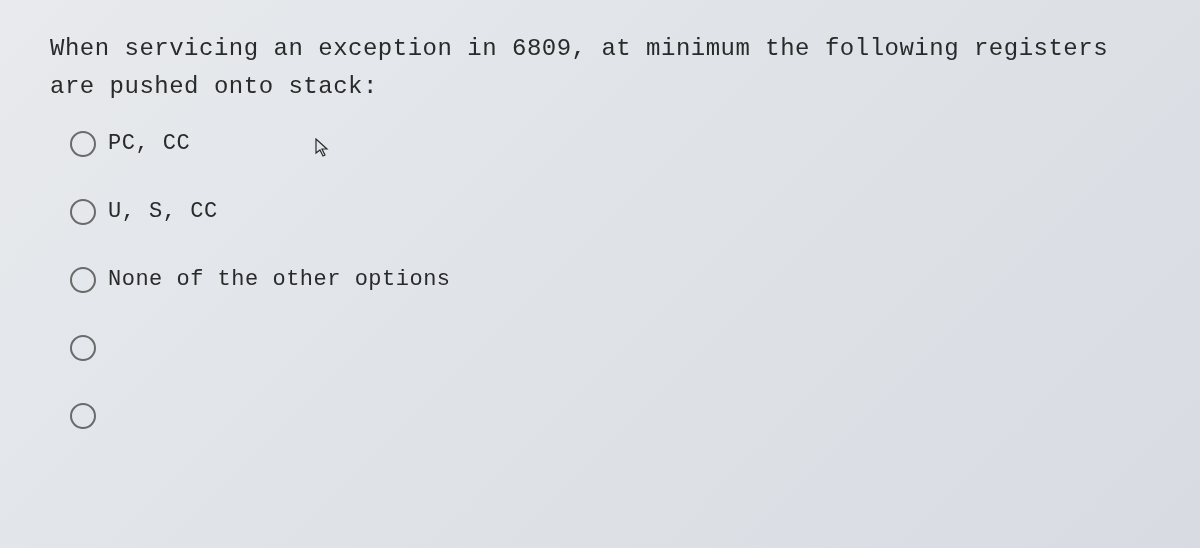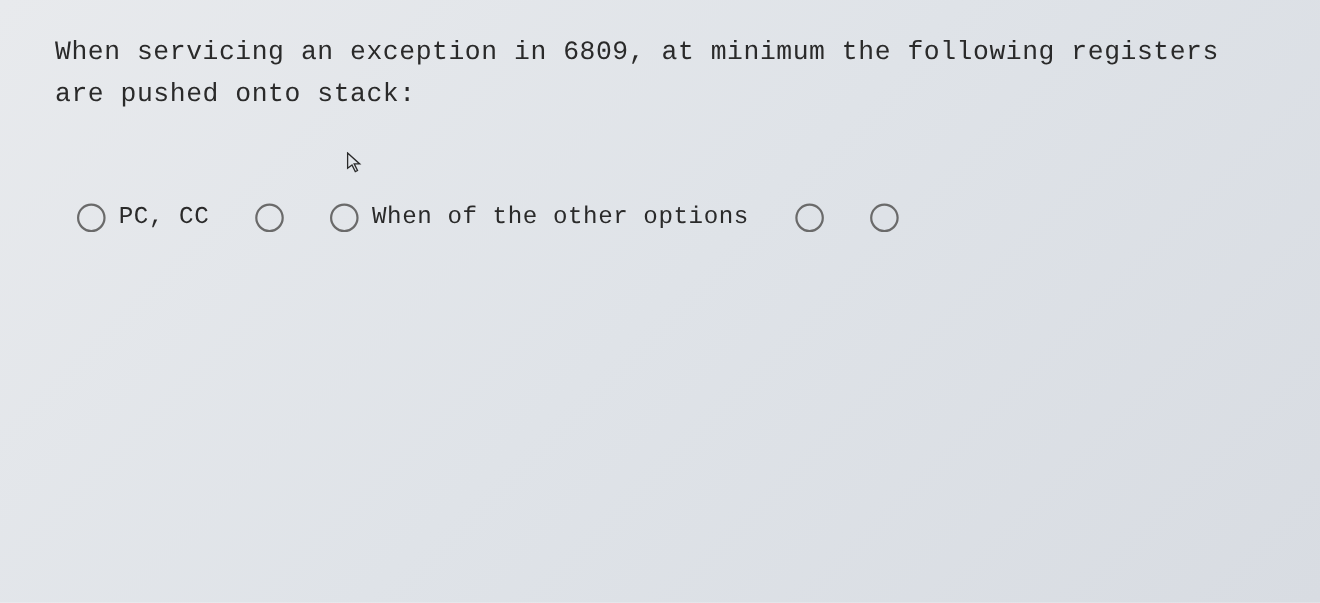--- a/index.html
+++ b/index.html
@@ -13,25 +13,25 @@
       background: linear-gradient(135deg, #e8eaed 0%, #dfe3e8 50%, #d8dce2 100%);
       font-family: "Courier New", Courier, monospace;
       padding: 30px 50px;
       color: #2a2a2a;
       position: relative;
     }
     .question-text {
       font-size: 24px;
       line-height: 1.6;
       letter-spacing: 0.5px;
-      margin-bottom: 78px;
+      margin-bottom: 24px;
     }
     .options {
       display: flex;
-      flex-direction: row;
+      flex-direction: column;
       gap: 42px;
       padding-left: 20px;
     }
     .option {
       display: flex;
       align-items: center;
       gap: 12px;
       cursor: pointer;
     }
     .radio-circle {
@@ -64,24 +64,25 @@
   <path d="M 1 1 L 1 15 L 5 12 L 8 18 L 10 17 L 7 11 L 12 11 Z" fill="none" stroke="#2a2a2a" stroke-width="1.2"></path>
 </svg>
 
 <div class="options">
   <label class="option">
     <span class="radio-circle"></span>
     <span class="option-label">PC, CC</span>
   </label>
   <label class="option">
     <span class="radio-circle"></span>
+    <span class="option-label">U, S, CC</span>
   </label>
   <label class="option">
     <span class="radio-circle"></span>
-    <span class="option-label">When of the other options</span>
+    <span class="option-label">None of the other options</span>
   </label>
   <label class="option">
     <span class="radio-circle"></span>
   </label>
   <label class="option">
     <span class="radio-circle"></span>
   </label>
 </div>
 
 </body></html>

